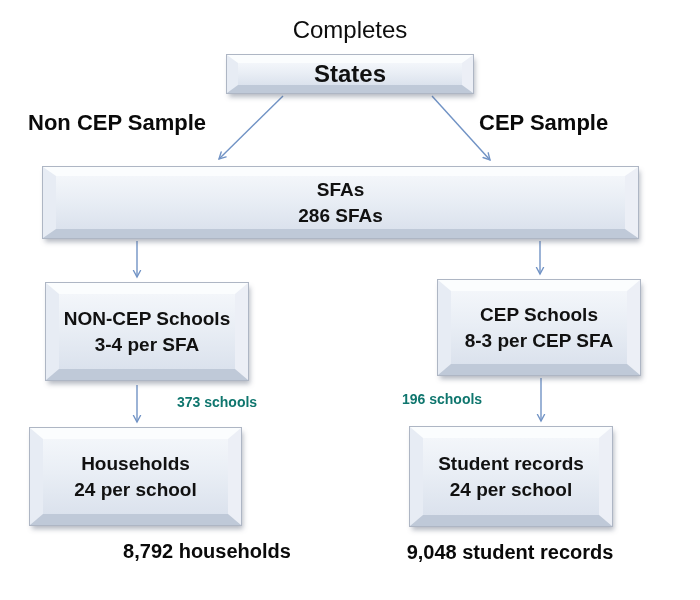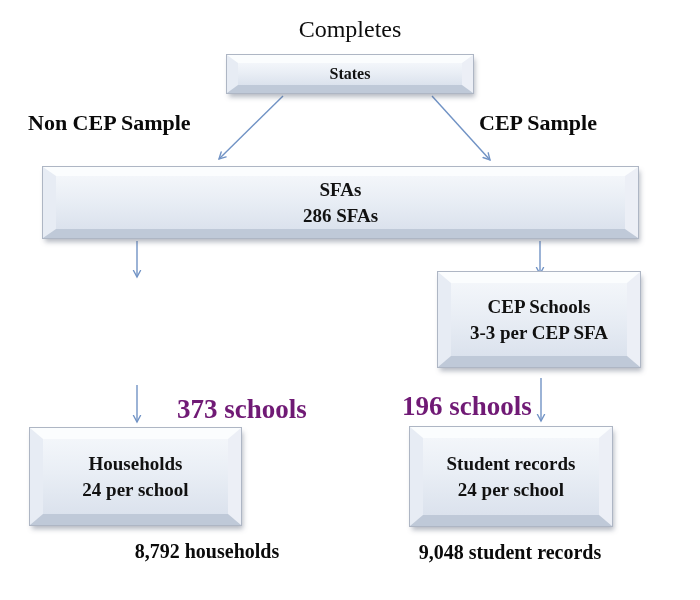--- a/index.html
+++ b/index.html
@@ -5,21 +5,21 @@
   html, body {
     margin: 0;
     padding: 0;
     background: #ffffff;
   }
   .canvas {
     position: relative;
     width: 700px;
     height: 600px;
     background: #ffffff;
-    font-family: Liberation Serif, serif;
+    font-family: Liberation Sans, sans-serif;
     color: #111111;
     overflow: hidden;
   }
   .arrows-layer {
     position: absolute;
     left: 0; top: 0;
     width: 700px; height: 600px;
     pointer-events: none;
   }
   .diagram-title {
@@ -61,38 +61,38 @@
     text-align: center;
   }
   .node .line {
     font-weight: 700;
     font-size: 19px;
     line-height: 26px;
     white-space: nowrap;
   }
   .node.states           { left: 227px; top: 55px;  width: 246px; height: 38px; }
   .node.states .bevel    { border-width: 8px 11px; }
-  .node.states .line     { font-size: 16px; line-height: 20px; }
+  .node.states .line     { font-size: 24px; line-height: 20px; }
   .node.sfas             { left: 43px;  top: 167px; width: 595px; height: 71px; }
   .node.sfas .bevel      { border-width: 9px 13px; }
   .node.noncep-schools   { left: 46px;  top: 283px; width: 202px; height: 97px; }
-  .node.cep-schools      { left: 438px; top: 272px; width: 202px; height: 95px; }
+  .node.cep-schools      { left: 438px; top: 280px; width: 202px; height: 95px; }
   .node.households       { left: 30px;  top: 428px; width: 211px; height: 97px; }
   .node.student-records  { left: 410px; top: 427px; width: 202px; height: 99px; }
   .node.noncep-schools .bevel,
   .node.cep-schools .bevel,
   .node.households .bevel,
   .node.student-records .bevel { border-width: 11px 13px; }
 
   .annotation {
     position: absolute;
-    font-size: 27px;
+    font-size: 14px;
     font-weight: 700;
     white-space: nowrap;
-    color: #701a75;
+    color: #0f766e;
   }
   .annotation.schools-left  { left: 177px; top: 394px; }
   .annotation.schools-right { left: 402px; top: 391px; }
   .total-label {
     position: absolute;
     width: 300px;
     text-align: center;
     font-size: 20px;
     font-weight: 700;
     white-space: nowrap;
@@ -131,25 +131,31 @@
     </div>
   </div>
 
   <div class="node sfas">
     <div class="bevel">
       <span class="line">SFAs</span>
       <span class="line">286 SFAs</span>
     </div>
   </div>
 
+  <div class="node noncep-schools">
+    <div class="bevel">
+      <span class="line">NON-CEP Schools</span>
+      <span class="line">3-4 per SFA</span>
+    </div>
+  </div>
 
   <div class="node cep-schools">
     <div class="bevel">
       <span class="line">CEP Schools</span>
-      <span class="line">3-3 per CEP SFA</span>
+      <span class="line">8-3 per CEP SFA</span>
     </div>
   </div>
 
   <div class="node households">
     <div class="bevel">
       <span class="line">Households</span>
       <span class="line">24 per school</span>
     </div>
   </div>
 

